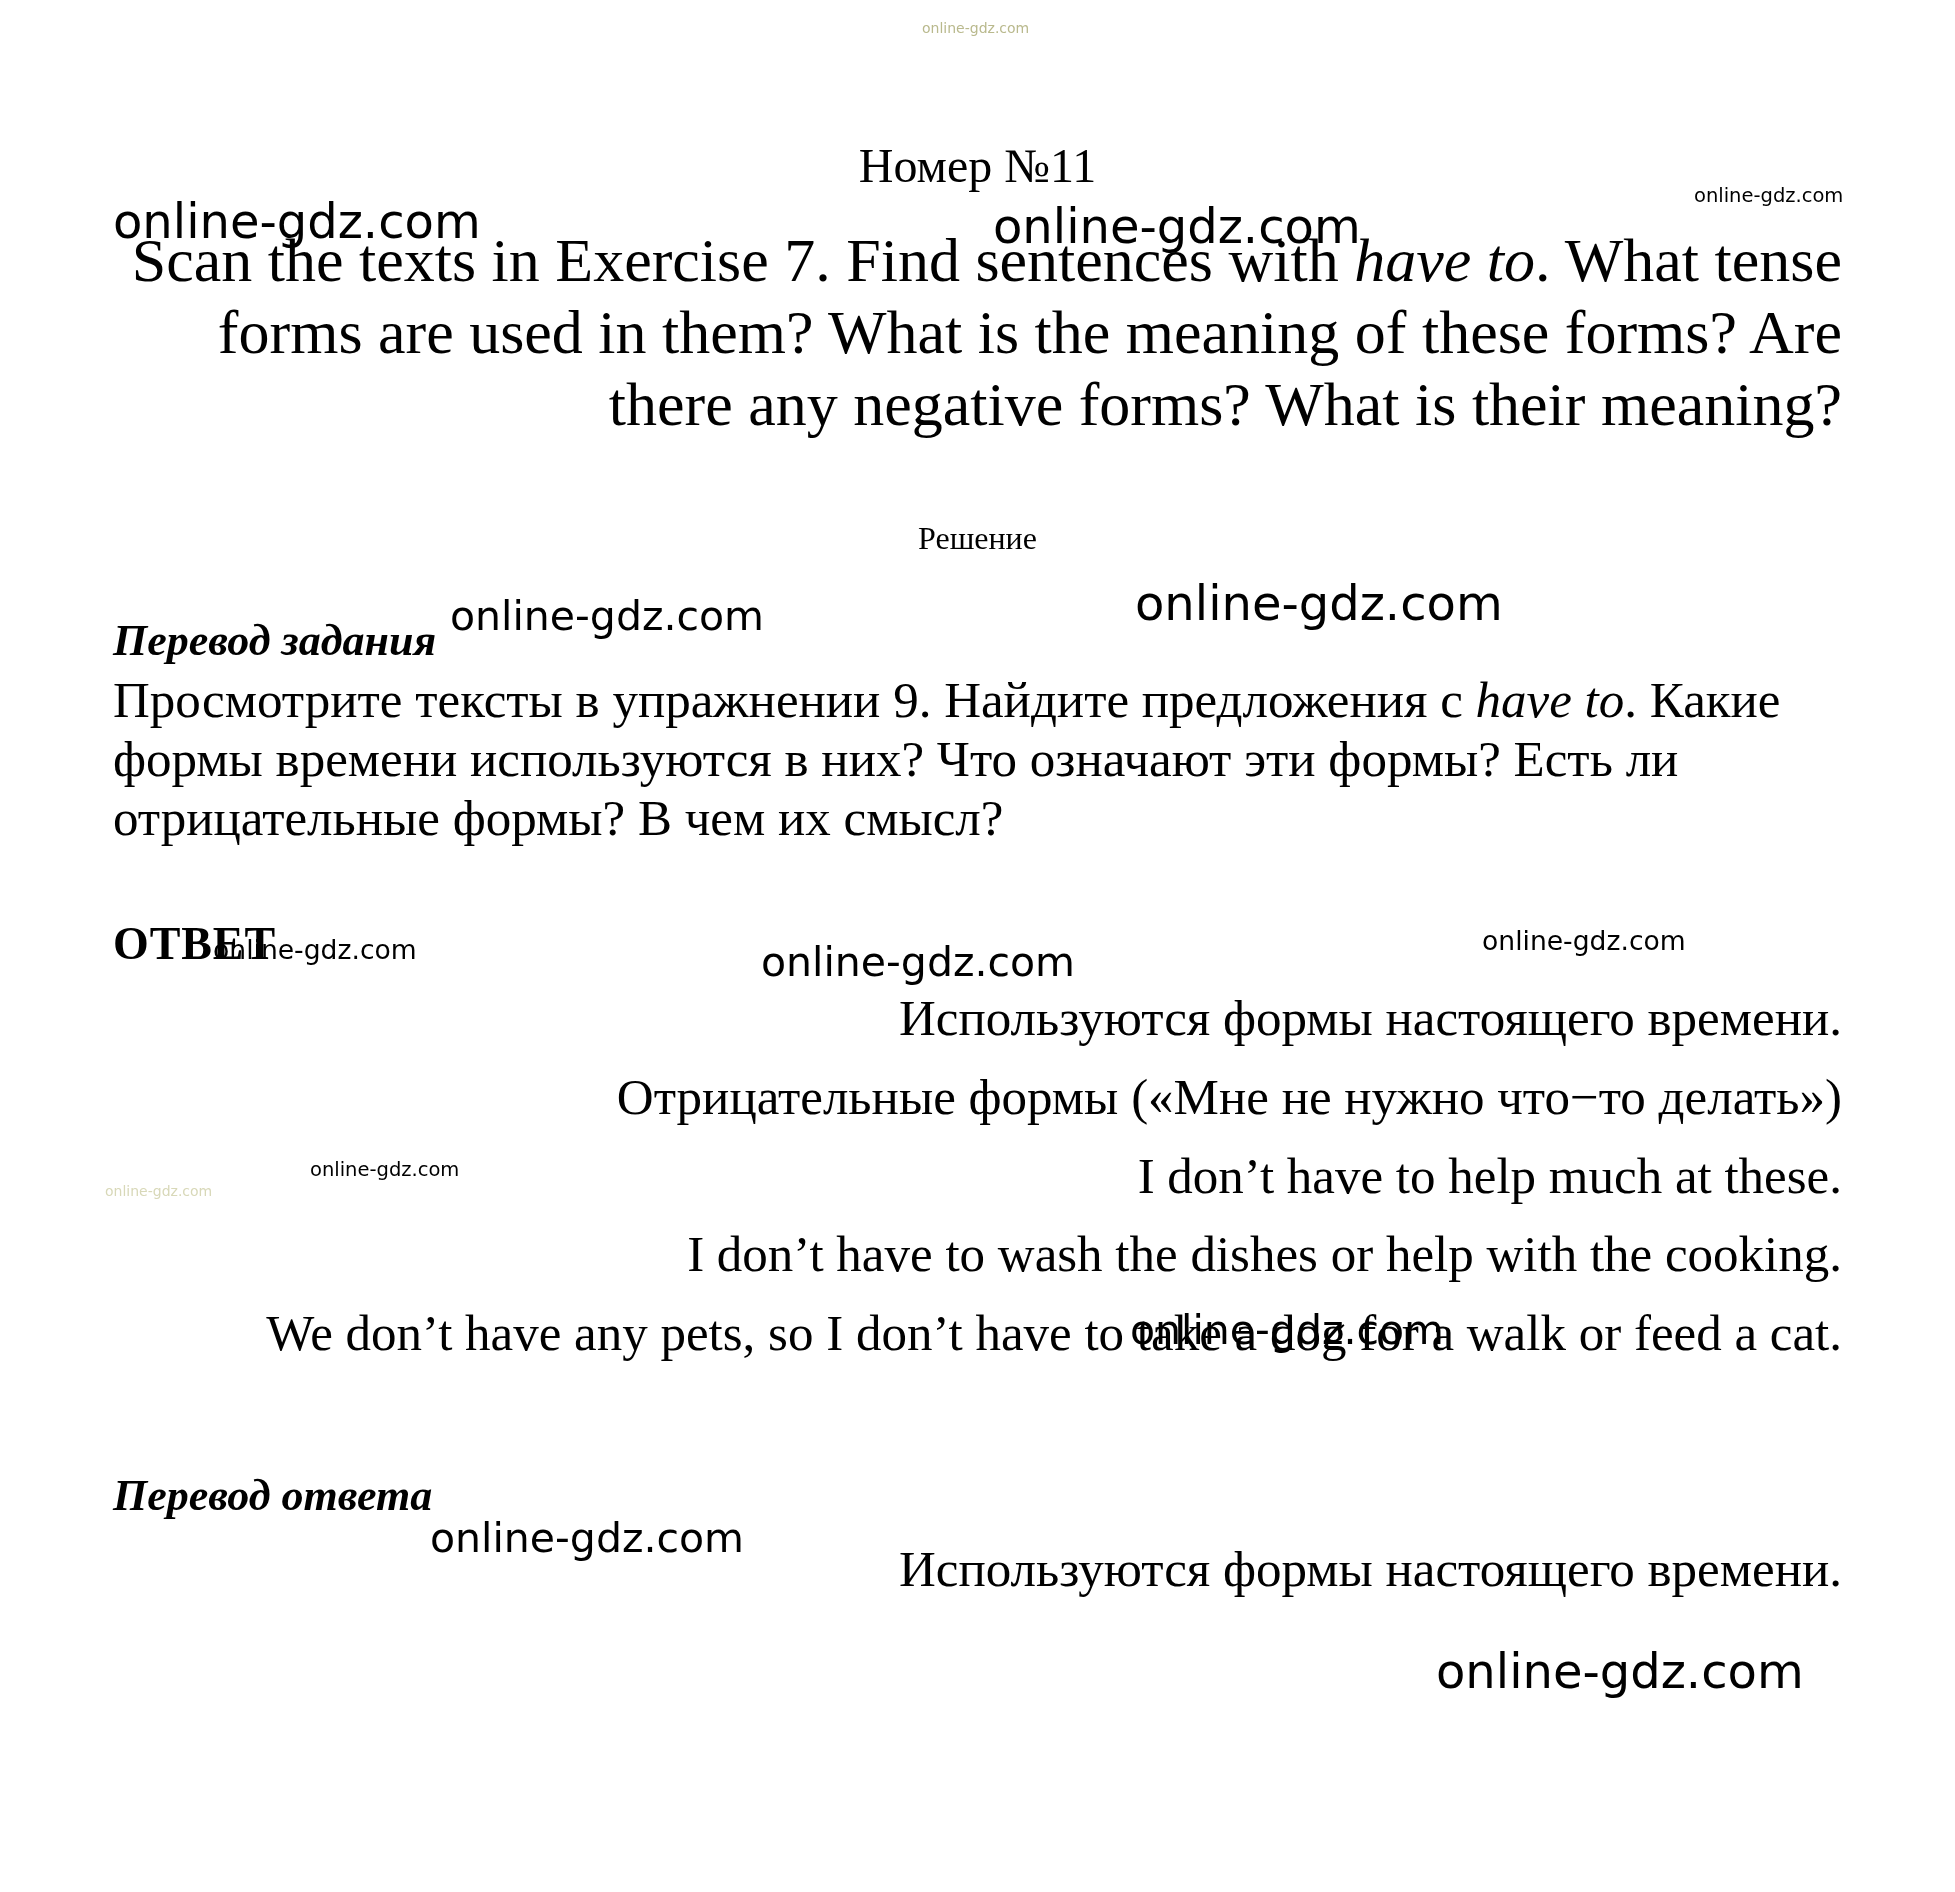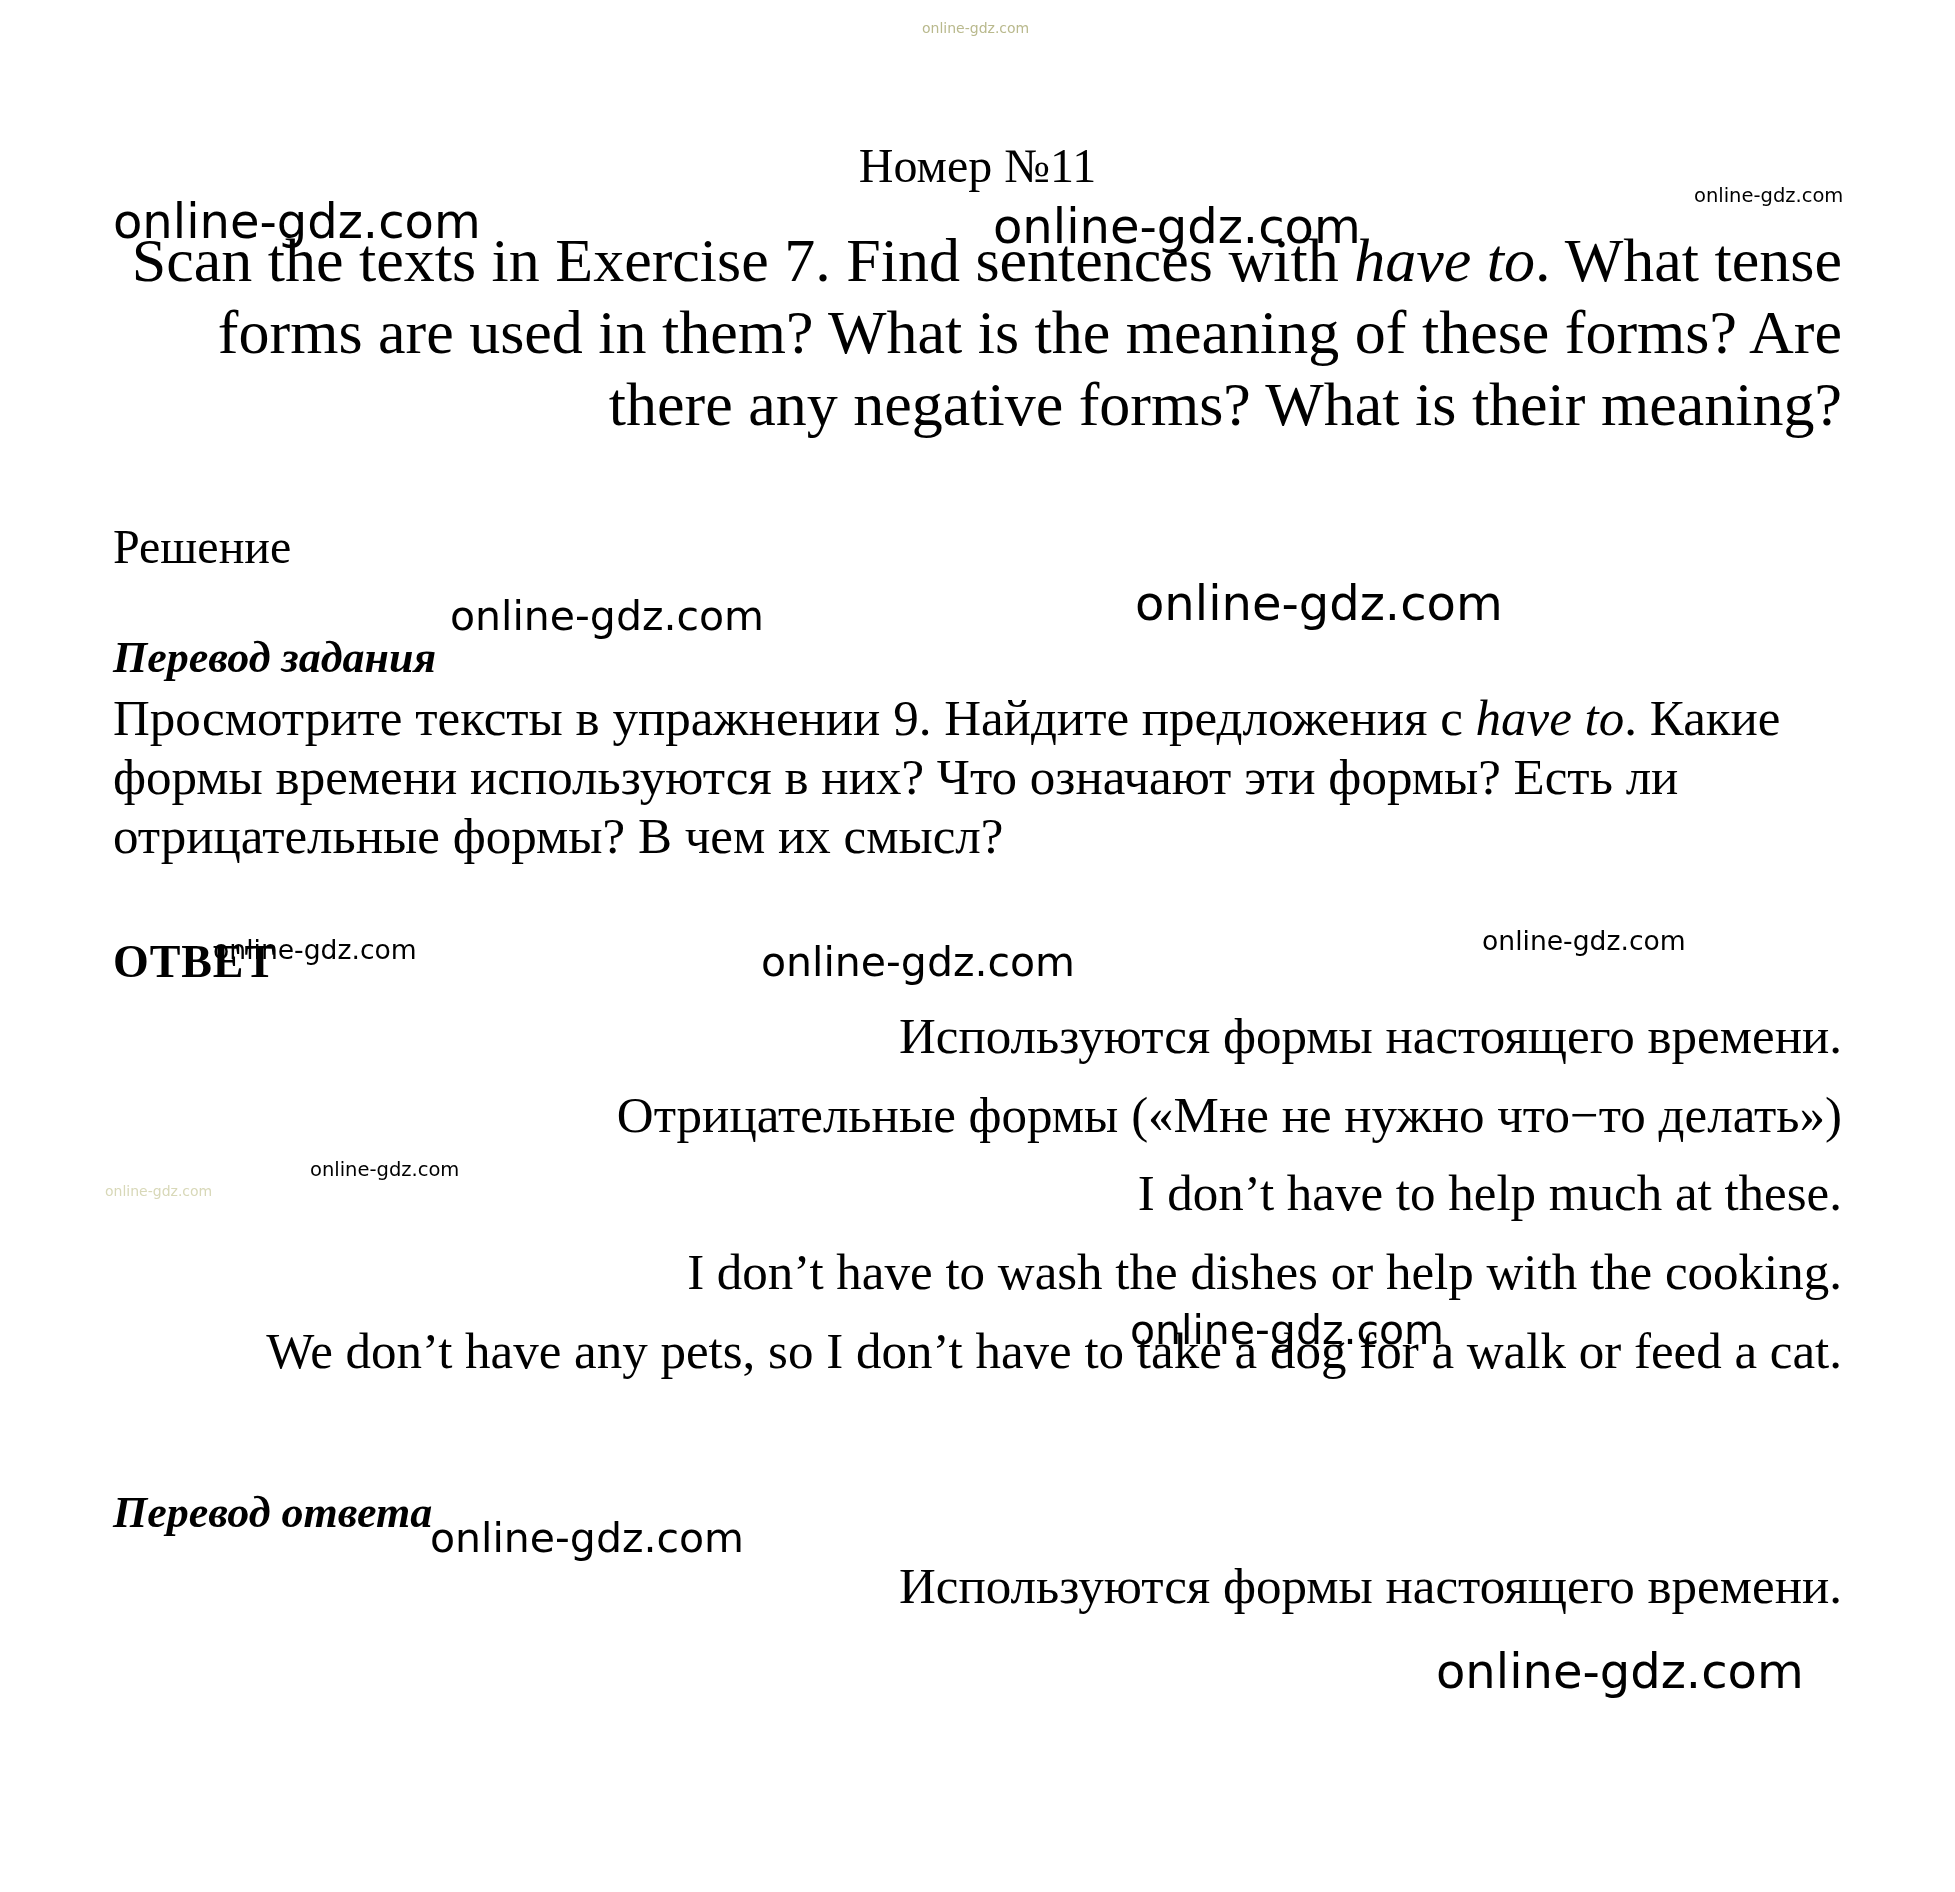--- a/index.html
+++ b/index.html
@@ -42,22 +42,22 @@
   .task-text {
     font-size: 62px;
     line-height: 1.16;
     margin-top: 32px;
     font-family: "Liberation Serif", serif;
     text-align: right;
   }
   .task-text i { font-style: italic; }
 
   .solution-title {
-    text-align: left;
-    font-size: 48px;
+    text-align: center;
+    font-size: 32px;
     margin-top: 80px;
     line-height: 1.1;
   }
 
   .section-head {
     font-weight: bold;
     font-style: italic;
     font-size: 44px;
     margin-top: 59px;
     margin-bottom: 3.5px;

